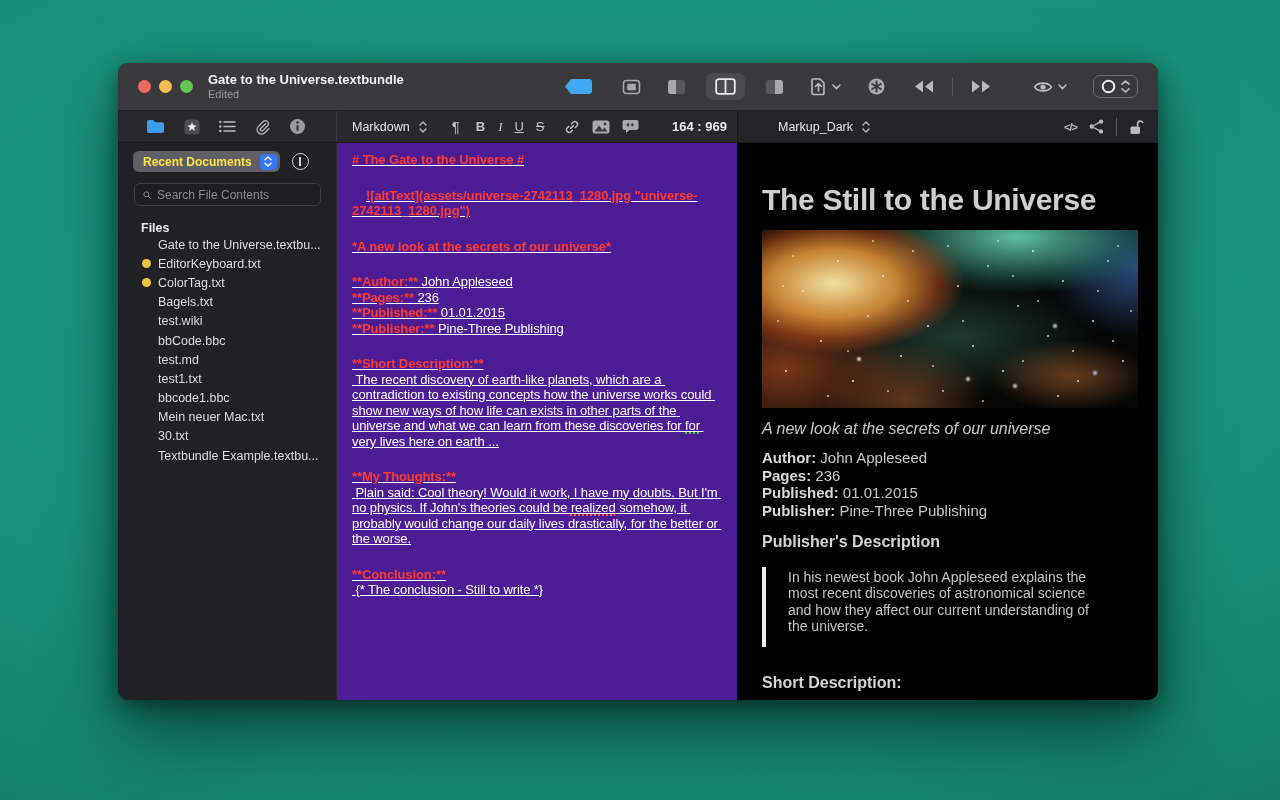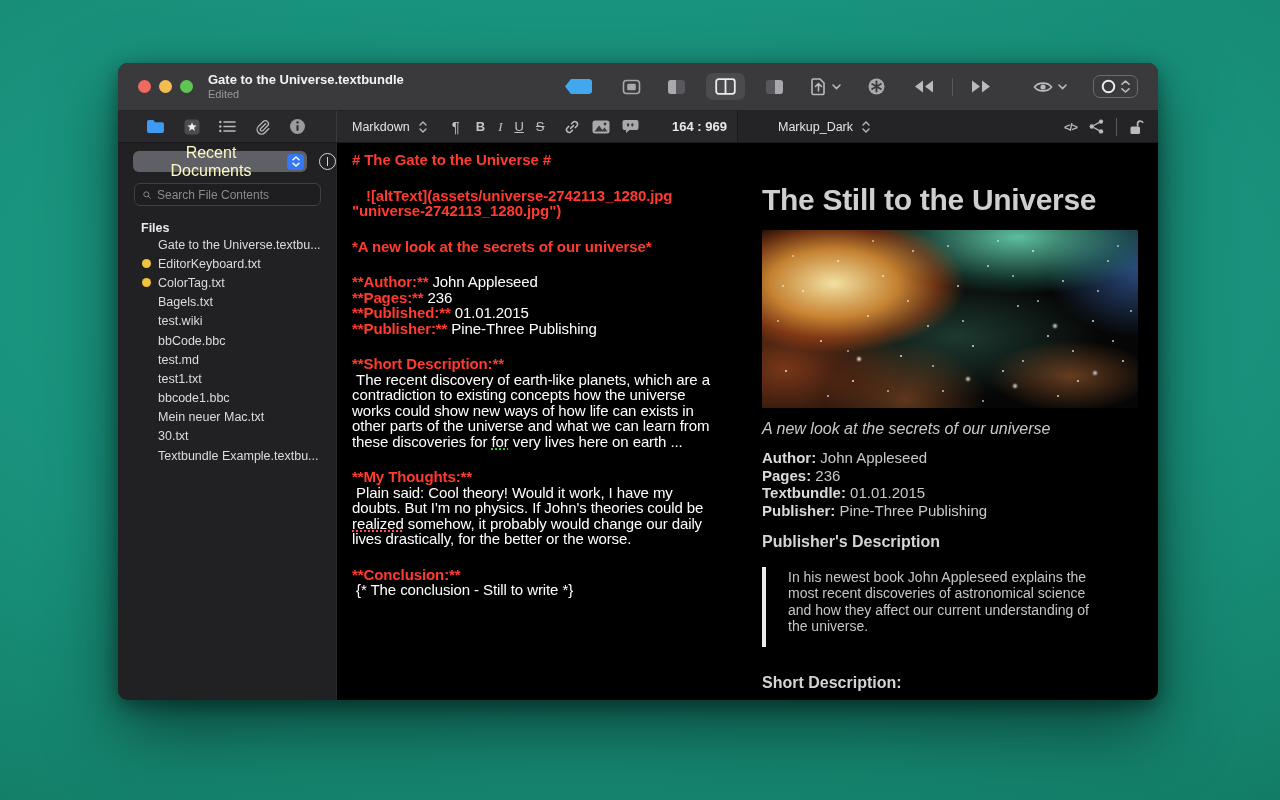--- a/index.html
+++ b/index.html
@@ -41,34 +41,34 @@
   .fmt.u { text-decoration:underline; } .fmt.s { text-decoration:line-through; }
   .counter { margin-left:auto; font-size:13px; font-weight:bold; color:#e8e8ea; }
   .pv-right { margin-left:auto; display:flex; align-items:center; gap:12px; }
   .codeic { font-size:11px; font-weight:bold; color:#b9b9be; letter-spacing:-1px; }
   
   .content { flex:1; display:flex; min-height:0; }
   
   .sidebar { width:219px; flex:0 0 219px; background:#212124; padding-top:8px; border-right:1px solid #2a2a2d; }
   .src-row { display:flex; align-items:center; margin:0 0 0 15px; gap:12px; }
   .src-pill { display:flex; align-items:center; background:#5f5f66; border-radius:6px; height:21px; padding:0 3px 0 10px; gap:8px; border:none; }
-  .src-pill .lbl { font-size:16px; font-weight:normal; color:#fef9c3; }
+  .src-pill .lbl { font-size:12px; font-weight:bold; color:#fde047; }
   .src-step { width:17px; height:16px; background:#3478f6; border-radius:4px; display:flex; align-items:center; justify-content:center; }
   .sortcirc { width:17px; height:17px; border:1.6px solid #d5d5d8; border-radius:50%; display:flex; align-items:center; justify-content:center; background:none; }
   .sortcirc::after { content:""; width:1.6px; height:9px; background:#d5d5d8; }
   .searchbox { margin:11px 15px 0 16px; height:23px; border:1px solid #404043; border-radius:6px; background:#1e1e20; display:flex; align-items:center; padding:0 8px; gap:6px; }
   .searchbox input { flex:1; background:transparent; border:none; outline:none; font-size:12px; color:#ddd; font-family:"Liberation Sans", sans-serif; }
   .searchbox input::placeholder { color:#8a8a8f; }
   .files-label { margin:15px 0 0 23px; font-size:12.5px; font-weight:bold; color:#e9e9eb; }
   .file-list { }
   .file-row { height:19.2px; display:flex; align-items:center; padding-left:24px; }
   .file-dot { width:9px; height:9px; border-radius:50%; margin-right:7px; flex:0 0 9px; }
   .file-name { font-size:12.5px; color:#dcdcde; white-space:nowrap; }
   
-  .editor { width:400px; flex:0 0 400px; background:#000000; padding:6px 14px 0 15px; font-size:15px; line-height:15.5px; letter-spacing:-0.1px; overflow:hidden; }
+  .editor { width:400px; flex:0 0 400px; background:#4c1d95; padding:6px 14px 0 15px; font-size:13px; line-height:15.5px; letter-spacing:-0.1px; overflow:hidden;text-decoration:underline; }
   .editor p { white-space:pre-wrap; margin-top:20px; }
   .editor p:first-child { margin-top:3px; }
   .seg-red { font-weight:bold; }
   .seg-w { color:#fff; }
   .u-green { text-decoration:underline dotted #36d13e 2px; text-underline-offset:2px; }
   .u-red { text-decoration:underline dotted #ff5047 2px; text-underline-offset:2px; }
   
   .preview { flex:1; background:#000; padding:0 20px 0 25px; color:#c9c9c9; overflow:hidden; }
   .pv-title { margin-top:40px; font-size:30px; font-weight:bold; color:#cfcfd1; letter-spacing:-0.3px; }
   .book-image { position:relative; margin-top:13px; height:178px; border-radius:1px; overflow:hidden;
@@ -402,21 +402,21 @@
     <div class="preview">
       <h1 class="pv-title">The Still to the Universe</h1>
       <div class="book-image">
         <span class="stars"></span>
         <span class="stars2"></span>
       </div>
       <div class="pv-subtitle">A new look at the secrets of our universe</div>
       <div class="pv-meta" id="meta-list">
           <div><b>Author:</b><span> John Appleseed</span></div>
           <div><b>Pages:</b><span> 236</span></div>
-          <div><b>Textbundle:</b><span> 01.01.2015</span></div>
+          <div><b>Published:</b><span> 01.01.2015</span></div>
           <div><b>Publisher:</b><span> Pine-Three Publishing</span></div>
         </div>
       <div class="pv-h3">Publisher's Description</div>
       <div class="pv-quote">In his newest book John Appleseed explains the most recent discoveries of astronomical science and how they affect our current understanding of the universe.</div>
       <div class="pv-h3b">Short Description:</div>
       <div class="pv-text">The recent discovery of earth-like planets, which are</div>
     </div>
 
   </div>
 </div>

